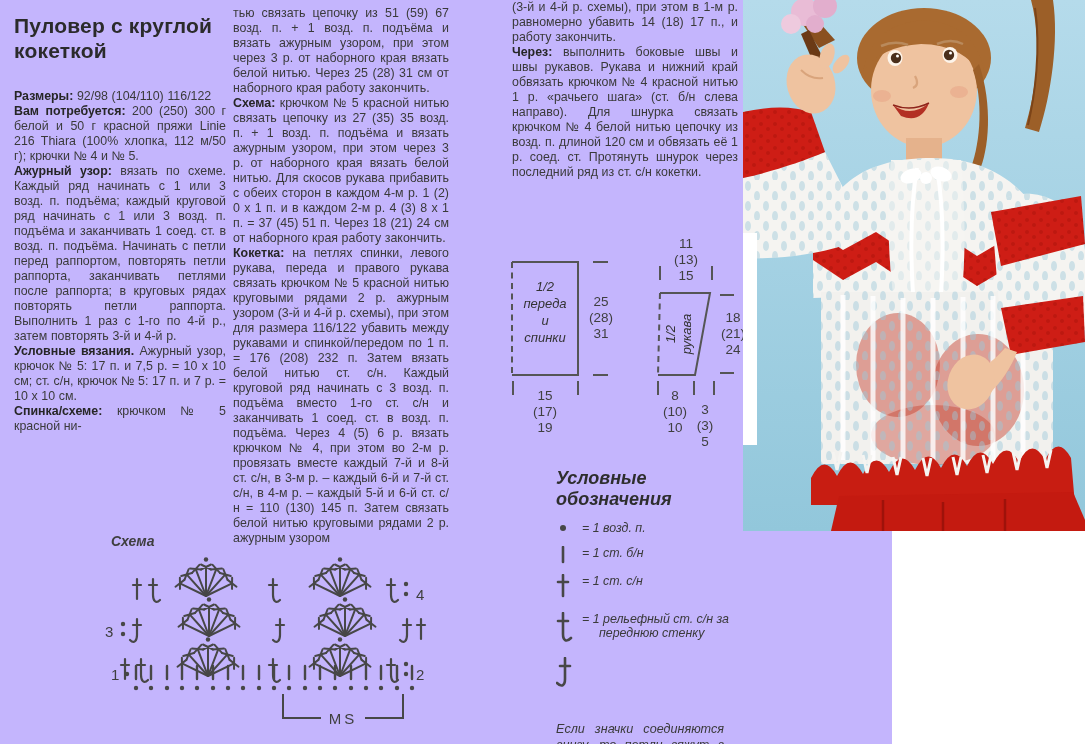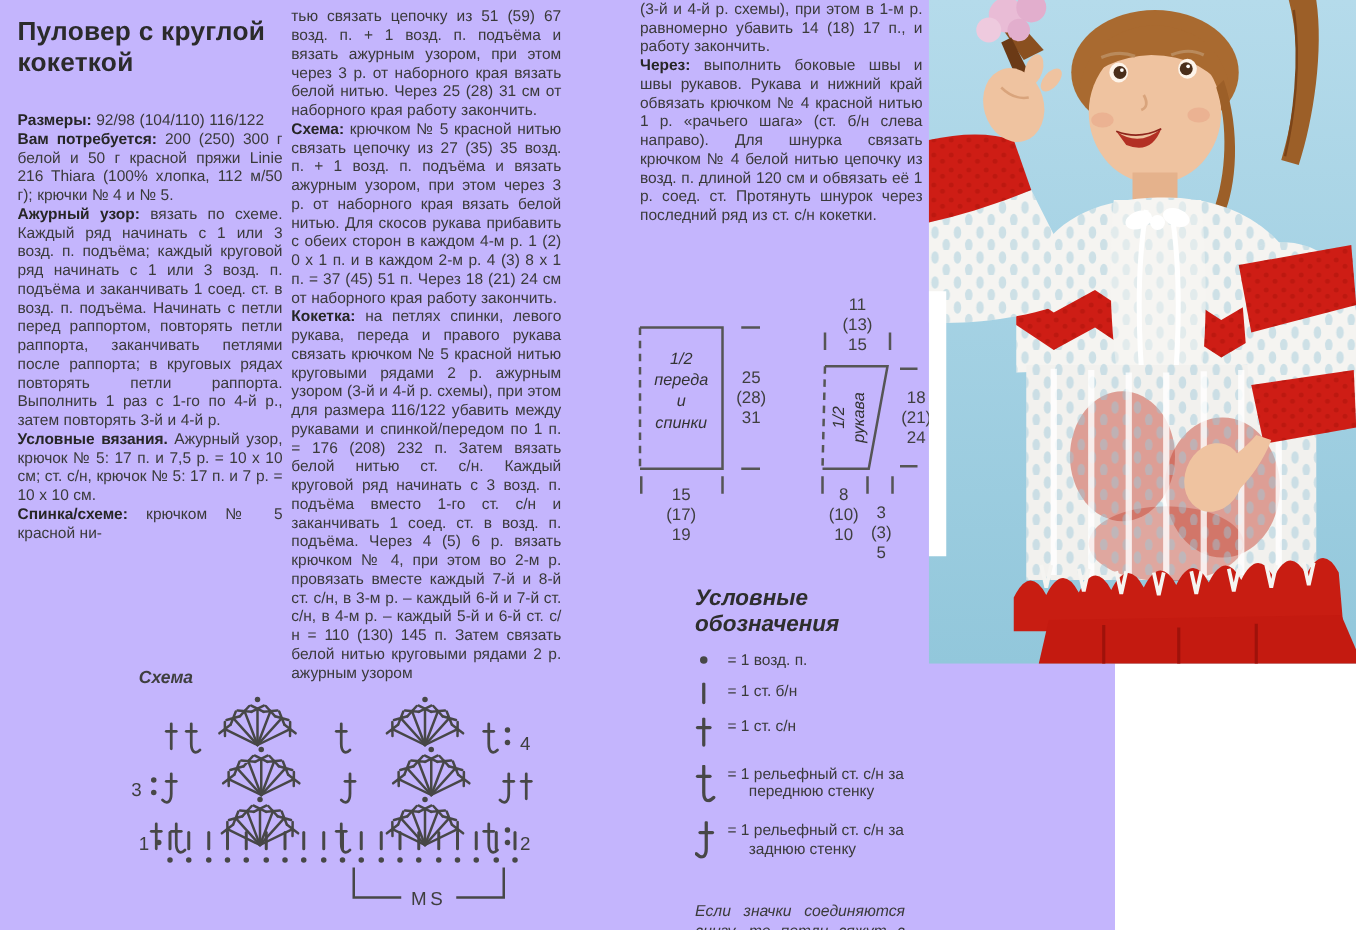--- a/index.html
+++ b/index.html
@@ -5,21 +5,21 @@
   html,body{margin:0;padding:0;background:#fff;overflow:hidden}
   #page{position:relative;width:892px;height:744px;background:#c4b5fd;
         font-family:"Liberation Sans",sans-serif;color:#3a3a3a}
   .abs{position:absolute}
   h1{margin:0;font-size:21px;line-height:1.18;font-weight:700;color:#2b2b2b;letter-spacing:.2px}
   .col p{margin:0;font-size:12.4px;line-height:15px;text-align:justify}
   .col b{color:#262626}
   .col{word-spacing:.2px}
   
   .lg-title{font-size:18px;font-weight:700;font-style:italic;color:#2e2e2e;margin:0 0 11px 0}
-  .lg-item{display:flex;align-items:flex-start;font-size:12.4px;line-height:14.5px}
+  .lg-item{display:flex;align-items:flex-start;font-size:12.4px;font-style:italic;line-height:14.5px}
   .lg-sym{flex:0 0 26px}
   .lg-txt{padding-left:17px;text-indent:-17px;max-width:140px}
   .lg-note{font-size:12.6px;font-style:italic;line-height:16.5px;text-align:justify;margin-top:30px;width:168px}
   svg text{font-family:"Liberation Sans",sans-serif;fill:#3f3f3f}
   .dim{font-size:13.5px}
   .schlbl{font-size:13px;font-style:italic;fill:#333}
   .rowno{font-size:15px}
 </style>
 </head>
 <body>
@@ -288,21 +288,20 @@
       <span class="lg-txt">= 1 рельефный ст. с/н за переднюю стенку</span>
     </div>
     <div class="lg-item">
       <span class="lg-sym">
         <svg width="22" height="30" viewBox="-11 -24 22 30">
             <g stroke="#474747" stroke-width="2.6" stroke-linecap="round" fill="none">
               <path d="M-2,-23 L-2,-2 C-2,4 -5,7 -10,2"></path>
               <line x1="-7" y1="-15" x2="3" y2="-15"></line>
             </g>
           </svg></span>
-      <span class="lg-txt">= 1 рельефный ст. с/н за заднюю стенку</span>
     </div>
     <p class="lg-note">Если значки соединяются внизу, то петли вяжут в одну и ту же петлю основания.</p>
   </div>
 
   <svg class="abs" style="left:743px;top:0" width="342" height="531" viewBox="0 0 342 531">
     <defs>
       <linearGradient id="bgGrad" x1="0" y1="0" x2="0" y2="1">
         <stop offset="0" stop-color="#b5dbeb"></stop>
           <stop offset="1" stop-color="#92c7db"></stop>
       </linearGradient>

